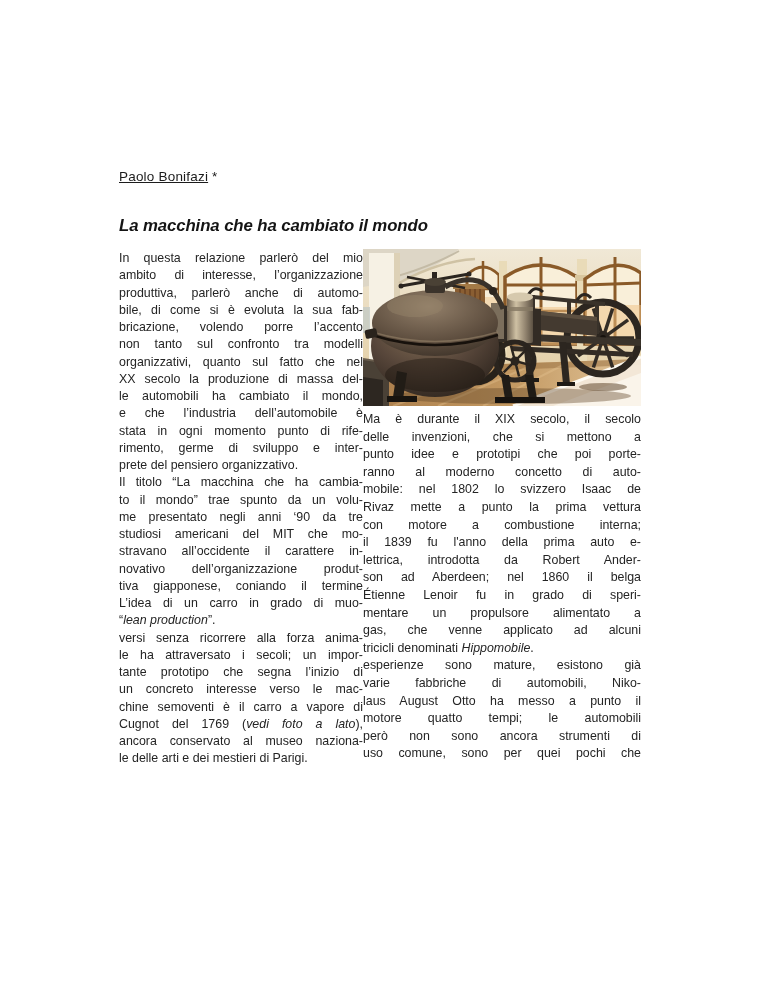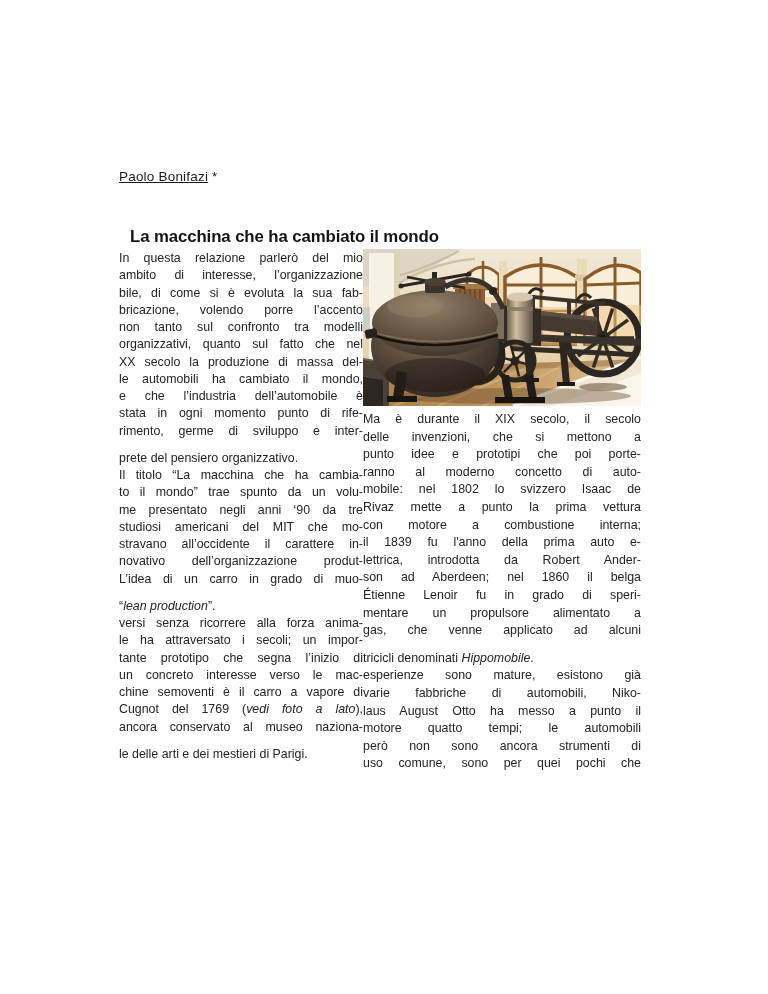--- a/index.html
+++ b/index.html
@@ -18,46 +18,47 @@
     font-size: 13.5px;
     color: #1c1c1c;
     letter-spacing: 0.2px;
   }
   .author-name { text-decoration: underline; }
   .author-star { margin-left: 4px; }
   .title {
     position: absolute;
     left: 119px;
     top: 216px;
-    margin: 11px;
+    margin: 0;
     font-size: 16.8px;
     font-weight: 700;
     color: #141414;
     letter-spacing: -0.1px;
     white-space: nowrap;
+    font-style: italic;
   }
   .cols {
     position: absolute;
     left: 119px;
     top: 249px;
     width: 533px;
     display: flex;
   }
   .col-left  { width: 244px; padding-top: 1px; }
   .col-right { width: 278px; }
   .tline {
     font-size: 12.4px;
     color: #242424;
     text-align: justify;
     text-align-last: justify;
     overflow: hidden;
   }
   .col-left  .tline { line-height: 17.25px; height: 17.25px; }
   .col-right .tline { line-height: 17.6px;  height: 17.6px; }
-  .tline.ragged { text-align-last: left; margin-top: 10px; }
+  .tline.ragged { text-align-last: left; }
   .tline i { font-style: italic; }
   .figure {
     width: 278px;
     height: 157px;
     margin-bottom: 5px;
     line-height: 0;
   }
 </style>
 </head>
 <body>
@@ -67,36 +68,38 @@
   <div class="author">
     <span class="author-name">Paolo Bonifazi</span><span class="author-star">*</span>
   </div>
 
   <h1 class="title">La macchina che ha cambiato il mondo</h1>
 
   <div class="cols">
     <div class="col col-left" id="col-left-text">
         <div class="tline"><span>In questa relazione parlerò del mio</span></div>
         <div class="tline"><span>ambito di interesse, l’organizzazione</span></div>
+        <div class="tline"><span>produttiva, parlerò anche di automo-</span></div>
         <div class="tline"><span>bile, di come si è evoluta la sua fab-</span></div>
         <div class="tline"><span>bricazione, volendo porre l’accento</span></div>
         <div class="tline"><span>non tanto sul confronto tra modelli</span></div>
         <div class="tline"><span>organizzativi, quanto sul fatto che nel</span></div>
         <div class="tline"><span>XX secolo la produzione di massa del-</span></div>
         <div class="tline"><span>le automobili ha cambiato il mondo,</span></div>
         <div class="tline"><span>e che l’industria dell’automobile è</span></div>
         <div class="tline"><span>stata in ogni momento punto di rife-</span></div>
         <div class="tline"><span>rimento, germe di sviluppo e inter-</span></div>
         <div class="tline ragged"><span>prete del pensiero organizzativo.</span></div>
         <div class="tline"><span>Il titolo “La macchina che ha cambia-</span></div>
         <div class="tline"><span>to il mondo” trae spunto da un volu-</span></div>
         <div class="tline"><span>me presentato negli anni ‘90 da tre</span></div>
         <div class="tline"><span>studiosi americani del MIT che mo-</span></div>
         <div class="tline"><span>stravano all’occidente il carattere in-</span></div>
         <div class="tline"><span>novativo dell’organizzazione produt-</span></div>
+        <div class="tline"><span>tiva giapponese, coniando il termine</span></div>
         <div class="tline"><span>L’idea di un carro in grado di muo-</span></div>
         <div class="tline ragged"><span>“</span><i>lean production</i><span>”.</span></div>
         <div class="tline"><span>versi senza ricorrere alla forza anima-</span></div>
         <div class="tline"><span>le ha attraversato i secoli; un impor-</span></div>
         <div class="tline"><span>tante prototipo che segna l’inizio di</span></div>
         <div class="tline"><span>un concreto interesse verso le mac-</span></div>
         <div class="tline"><span>chine semoventi è il carro a vapore di</span></div>
         <div class="tline"><span>Cugnot del 1769 (</span><i>vedi foto a lato</i><span>),</span></div>
         <div class="tline"><span>ancora conservato al museo naziona-</span></div>
         <div class="tline ragged"><span>le delle arti e dei mestieri di Parigi.</span></div>

